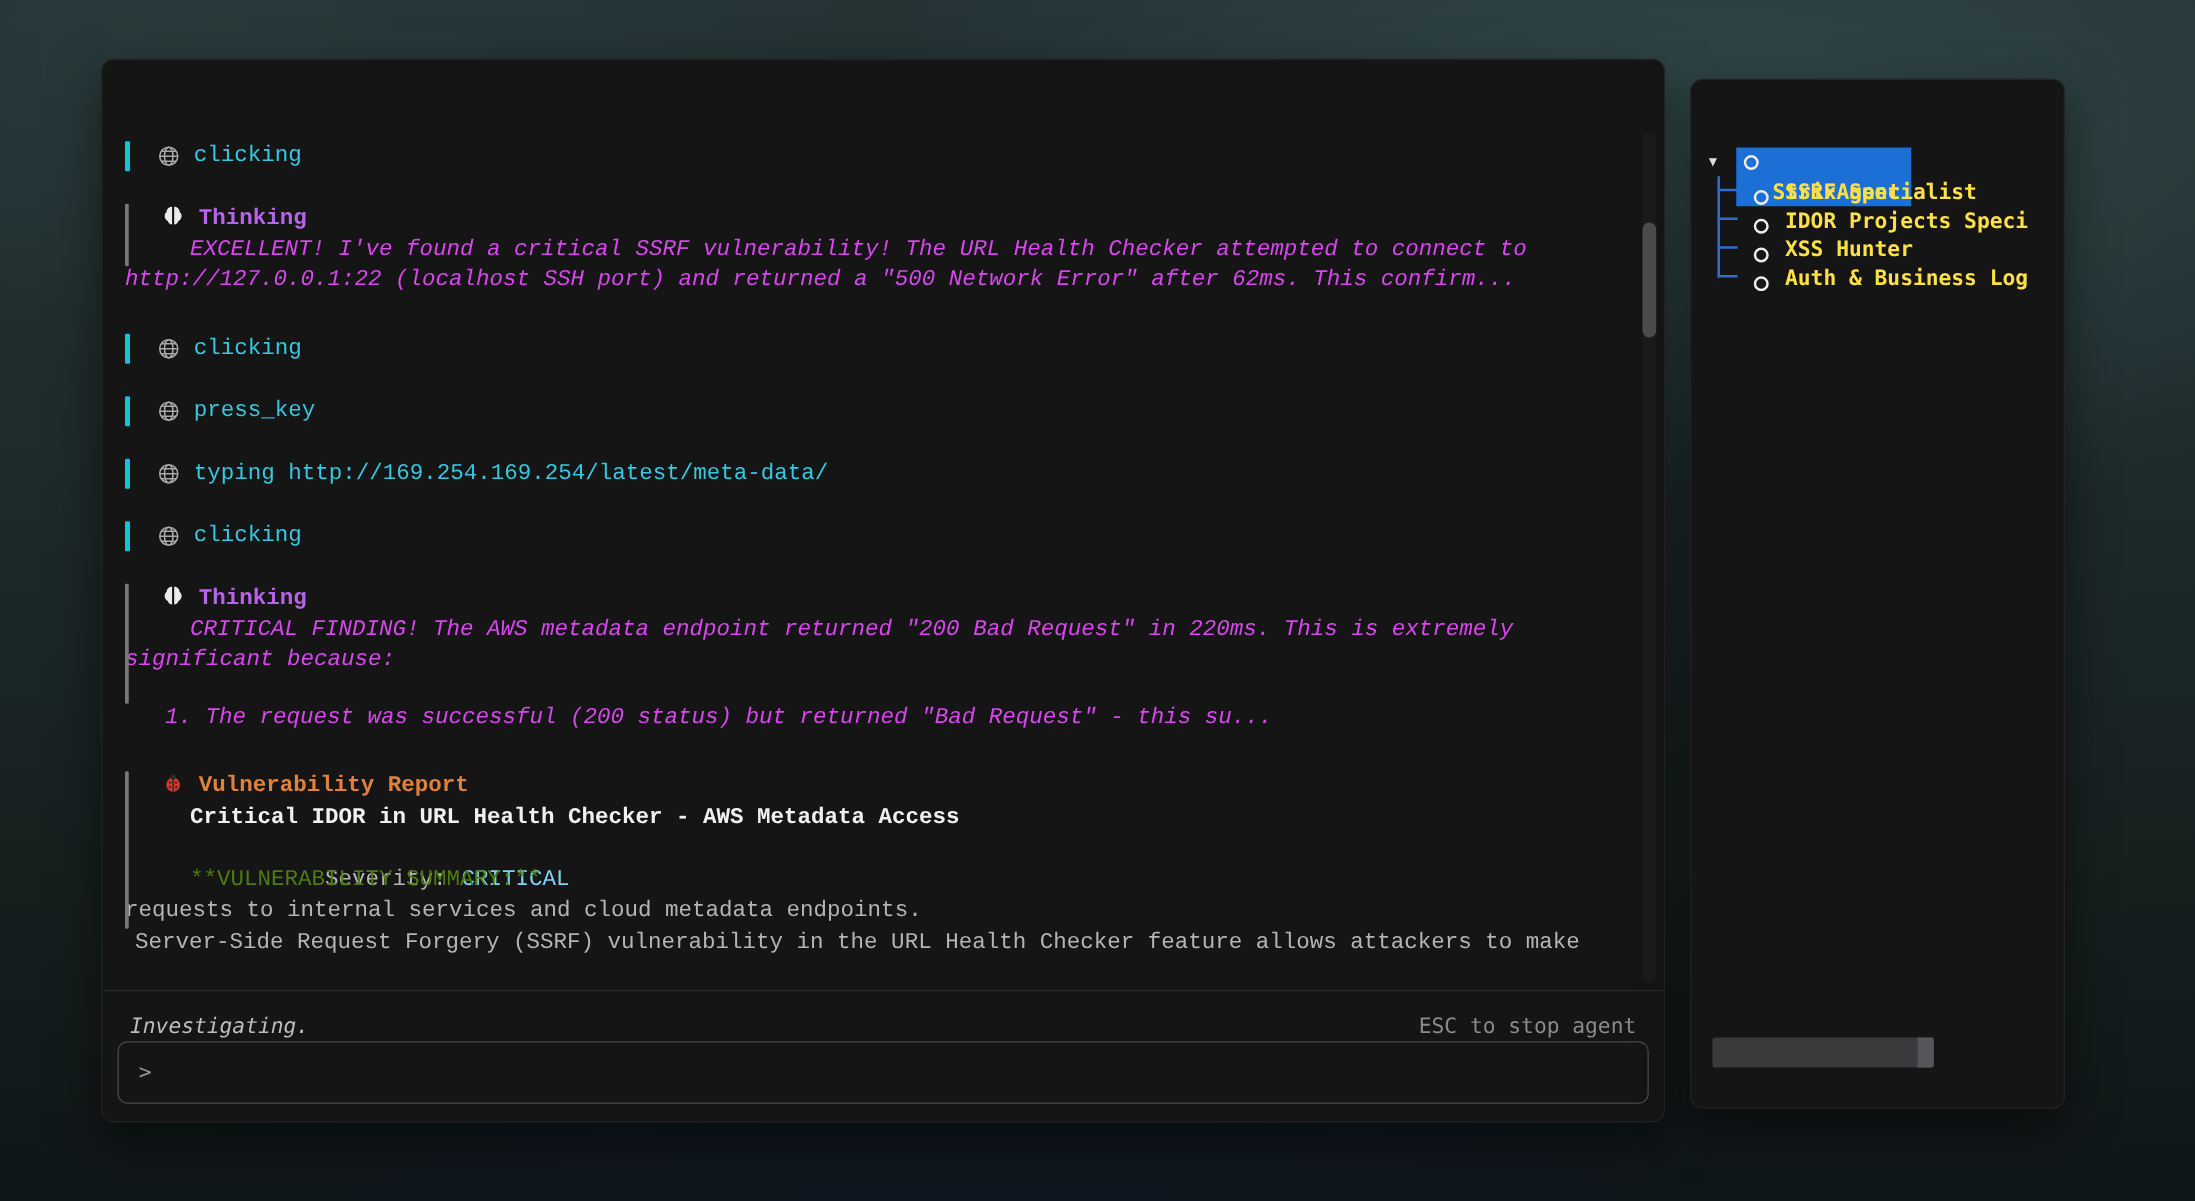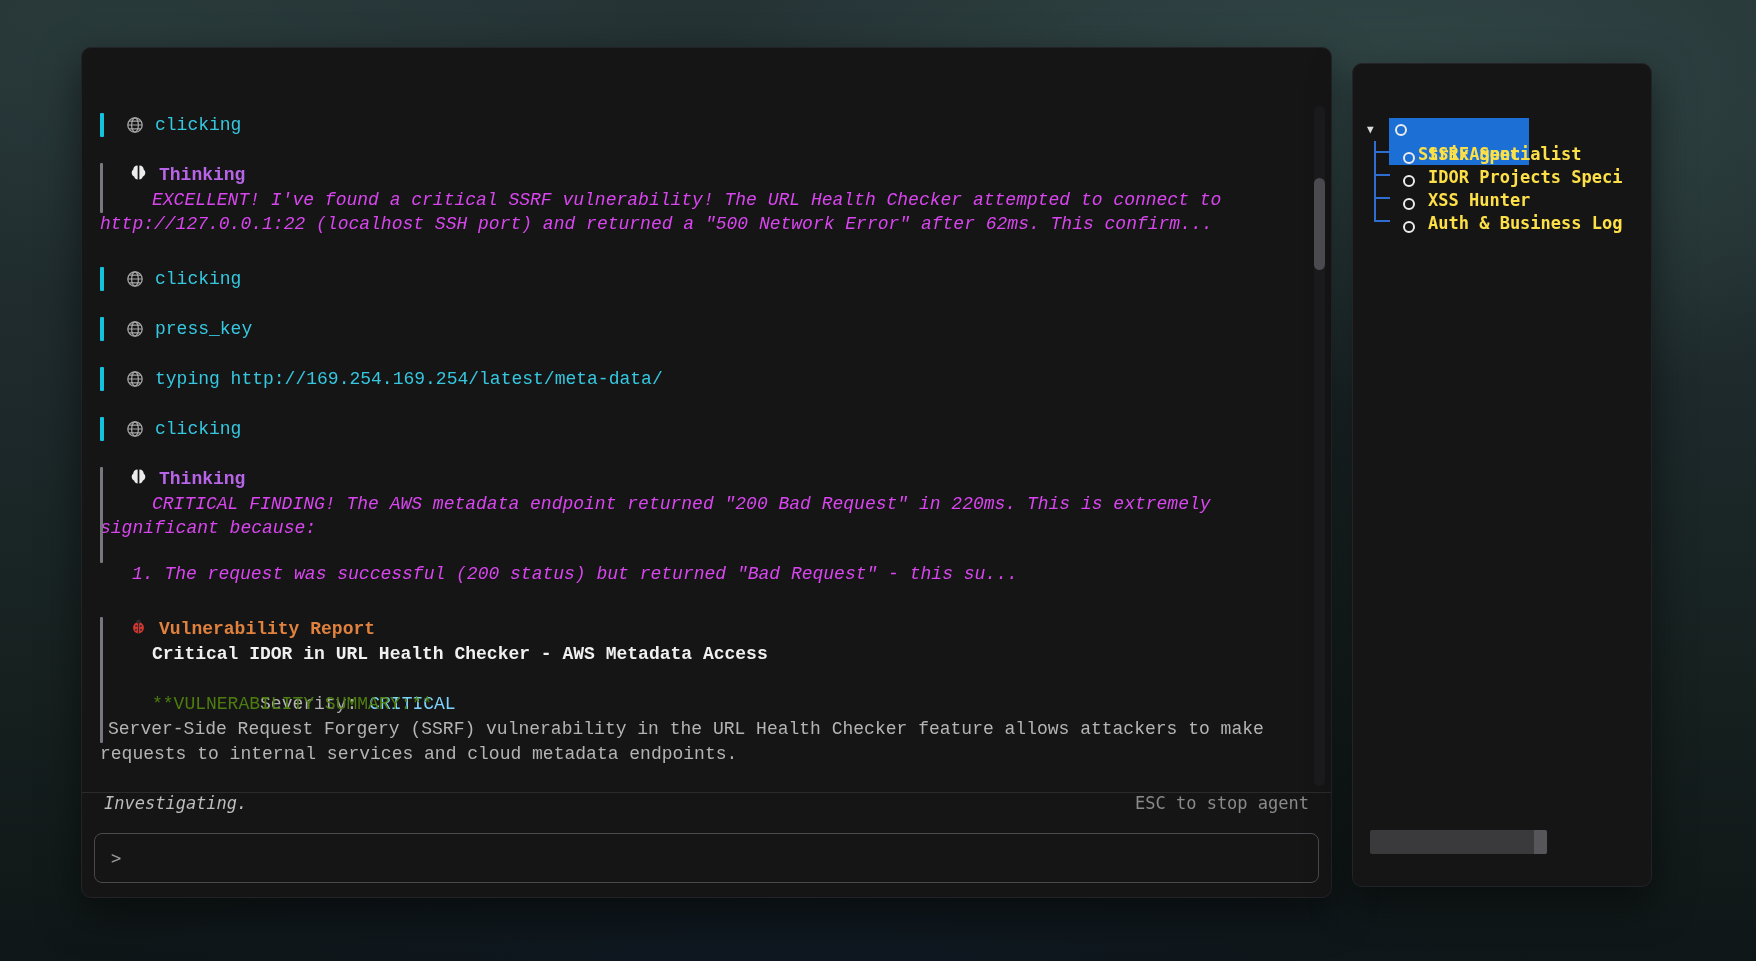--- a/index.html
+++ b/index.html
@@ -54,21 +54,21 @@
   .sev-value{ color:#7dd3fc; margin-left:12px; }
 
   
   .vscroll-track{ position:absolute; right:6px; top:58px; width:11px; height:680px;
     background:#1b1b1d; border-radius:6px; }
   .vscroll-thumb{ position:absolute; left:0; top:72px; width:11px; height:92px;
     background:#4c4c51; border-radius:6px; }
 
   
   .divider{ border-top:1px solid #2b2b2e; }
-  .status-row{ display:flex; justify-content:space-between; align-items:flex-start;
+  .status-row{ display:flex; justify-content:space-between; align-items:flex-end;
     height:38px; padding:0 22px; font-size:17px; }
   .status-text{ font-style:italic; color:#bdbdbd; }
   .esc-hint{ color:#8a8a8a; }
   .input-box{ margin:2px 12px 14px; height:50px; border:1px solid #4a4a4e; border-radius:8px;
     display:flex; align-items:center; padding:0 16px; background:#151516; }
   .prompt{ color:#9a9a9a; font-size:17px; margin-right:12px; }
   .cmd{ flex:1; background:transparent; border:none; outline:none; color:#dddddd;
     font:inherit; font-size:17px; }
 
   
@@ -215,22 +215,22 @@
                 <circle cx="10.4" cy="11" r="0.9" fill="#2b2b2b"></circle>
               </svg>
           </span>
           <span class="rep-title">Vulnerability Report</span>
         </div>
         <div class="rep-line rep-heading ind1">Critical IDOR in URL Health Checker - AWS Metadata Access</div>
         <div class="rep-line ind1">
           <span>Severity:</span><span class="sev-value">CRITICAL</span>
         </div>
         <div class="rep-line rep-sum-head ind1">**VULNERABILITY SUMMARY:**</div>
+        <div class="rep-line">requests to internal services and cloud metadata endpoints.</div>
         <div class="rep-line ind-sum">Server-Side Request Forgery (SSRF) vulnerability in the URL Health Checker feature allows attackers to make</div>
-        <div class="rep-line">requests to internal services and cloud metadata endpoints.</div>
       </div>
 
       <div class="vscroll-track">
         <div class="vscroll-thumb"></div>
       </div>
     </div>
 
     <div class="divider"></div>
 
     <div class="status-row">

